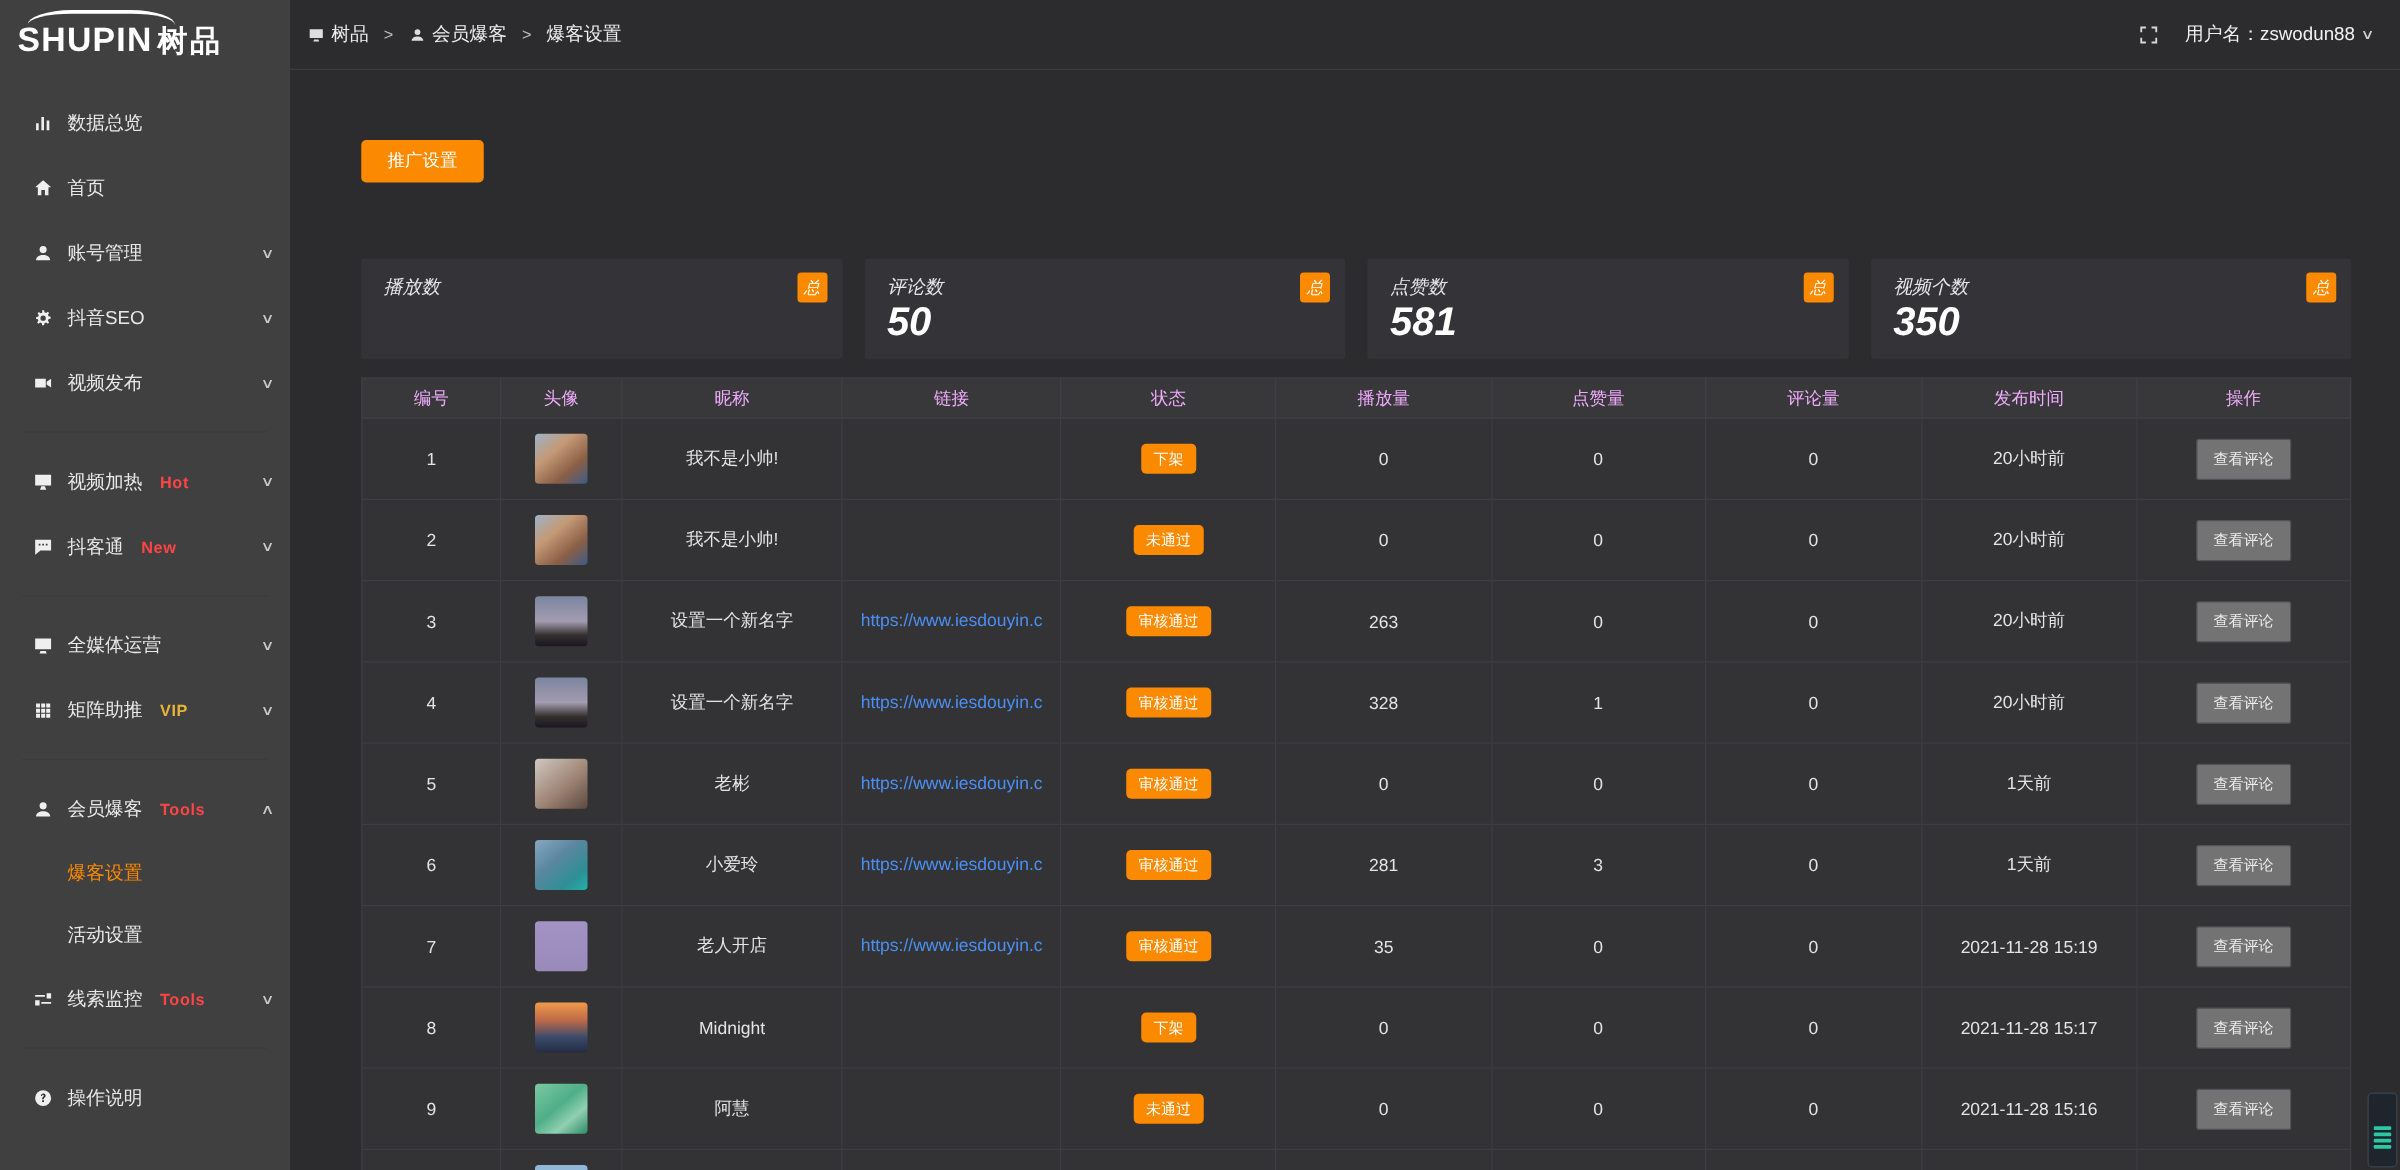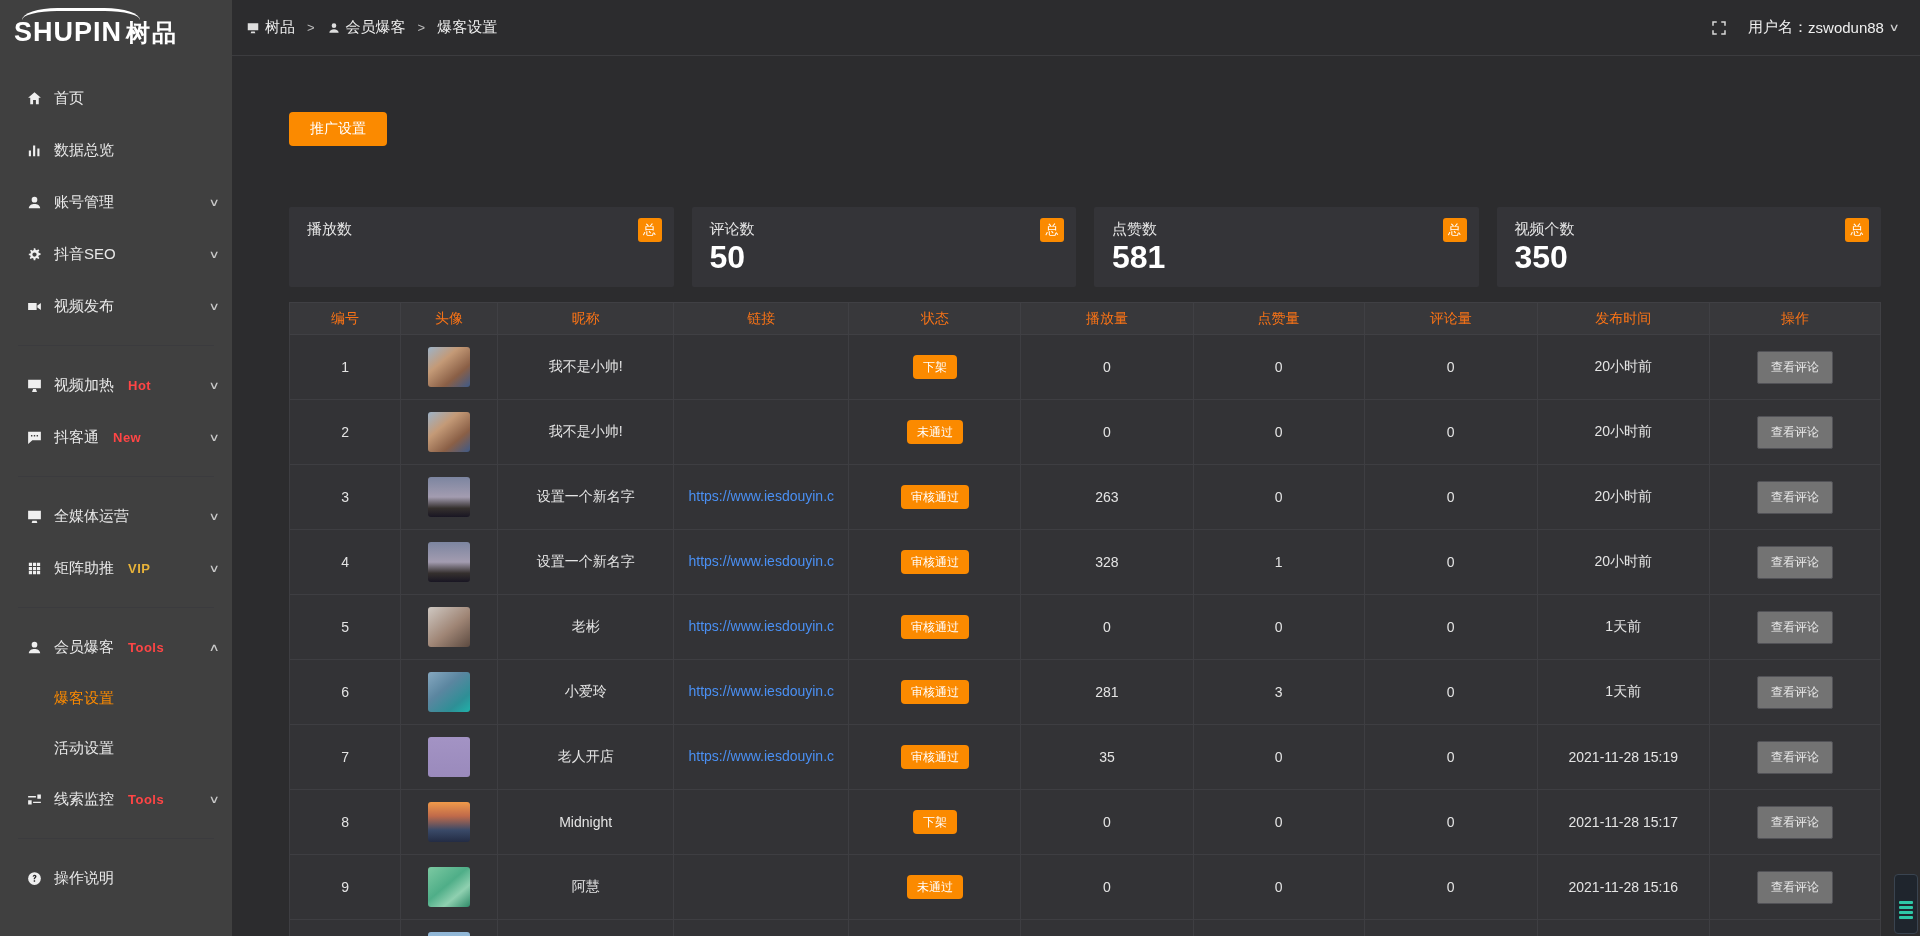--- a/index.html
+++ b/index.html
@@ -32,30 +32,30 @@
   .crumb .c-icon { width:14px; height:14px; margin-right:5px; color:#dedede; }
   .crumb-sep { margin:0 12px; color:#bdbdbd; font-size:13px; }
   .top-right { margin-left:auto; display:flex; align-items:center; gap:20px; }
   .fs-icon { width:18px; height:18px; color:#d8d8d8; cursor:pointer; }
   .user-entry { display:flex; align-items:center; font-size:15px; color:#f0f0f0; cursor:pointer; }
   .user-entry .u-caret { font-size:11px; margin-left:6px; transform:scaleX(1.4); color:#cfcfcf; }
   
   .content { position:absolute; left:232px; top:56px; right:0; bottom:0; padding:0 39px 0 57px; overflow:hidden; }
   .promo-btn { margin-top:56px; height:34px; padding:0 21px; background:#fb8a00; color:#fff;
                border:none; border-radius:4px; font-size:14px; font-family:inherit; cursor:pointer; display:block; }
-  .cards { display:flex; gap:18px; margin-top:61px; }
+  .cards { display:flex; gap:18px; margin-top:61px;font-style:italic; }
   .card { flex:1; height:80px; background:#343438; border-radius:2px; position:relative; padding:13px 18px 0 18px; }
   .card .c-label { font-size:15px; color:#e6e6e6; }
   .card .c-value { font-size:32px; font-weight:bold; color:#fff; line-height:1.1; margin-top:1px; }
   .card .c-badge { position:absolute; top:11px; right:12px; width:24px; height:24px; background:#fb8a00;
                    border-radius:3px; color:#fff; font-size:13px; line-height:24px; text-align:center; }
   
   .tbl-wrap { margin-top:15px; }
   table { width:100%; border-collapse:collapse; table-layout:fixed; background:#333336; border:1px solid #404044; }
-  th { height:32px; font-size:14px; font-weight:normal; color:#f97316; background:#38383b;
+  th { height:32px; font-size:14px; font-weight:normal; color:#f0abfc; background:#38383b;
        border:1px solid #404044; }
   td { height:65px; font-size:14px; color:#e4e4e4; text-align:center; border:1px solid #3e3e42;
        overflow:hidden; white-space:nowrap; }
   .avatar { width:42px; height:40px; border-radius:3px; margin:0 auto; }
   .link-a { color:#4a90f4; text-decoration:none; font-size:14px; display:inline-block; max-width:100%; overflow:hidden; }
   .status-badge { display:inline-block; background:#fb8a00; color:#fff; font-size:12px; padding:6px 10px;
                   border-radius:4px; line-height:1; }
   .view-btn { background:#737373; border:1px solid #525257; color:#ececec; font-size:12px; padding:7px 13px;
               border-radius:2px; font-family:inherit; cursor:pointer; }
   .status-badge:empty, .link-a:empty, .view-btn:empty { display:none; }
@@ -117,32 +117,32 @@
   <div class="logo">
     <div class="logo-arc"></div>
     <div class="logo-text">
       <span>SHUPIN</span><span class="logo-cn">树品</span>
     </div>
   </div>
   <nav class="nav">
 
       <div class="s-item">
         <svg class="s-icon">
+          <use href="#i-chart"></use>
+        </svg>
+        <span class="s-label">数据总览</span>
+        <span class="s-badge"></span>
+        <span class="s-chev"></span>
+      </div>
+
+      <div class="s-item">
+        <svg class="s-icon">
           <use href="#i-home"></use>
         </svg>
         <span class="s-label">首页</span>
-        <span class="s-badge"></span>
-        <span class="s-chev"></span>
-      </div>
-
-      <div class="s-item">
-        <svg class="s-icon">
-          <use href="#i-chart"></use>
-        </svg>
-        <span class="s-label">数据总览</span>
         <span class="s-badge"></span>
         <span class="s-chev"></span>
       </div>
 
       <div class="s-item">
         <svg class="s-icon">
           <use href="#i-user"></use>
         </svg>
         <span class="s-label">账号管理</span>
         <span class="s-badge"></span>

